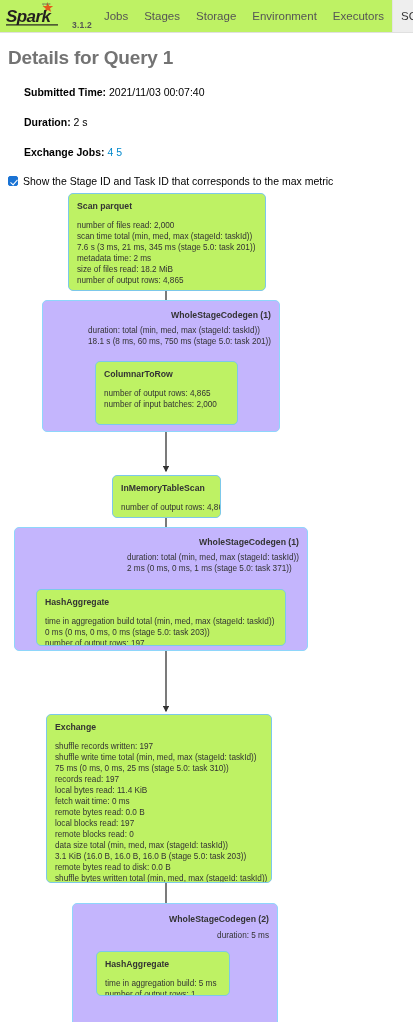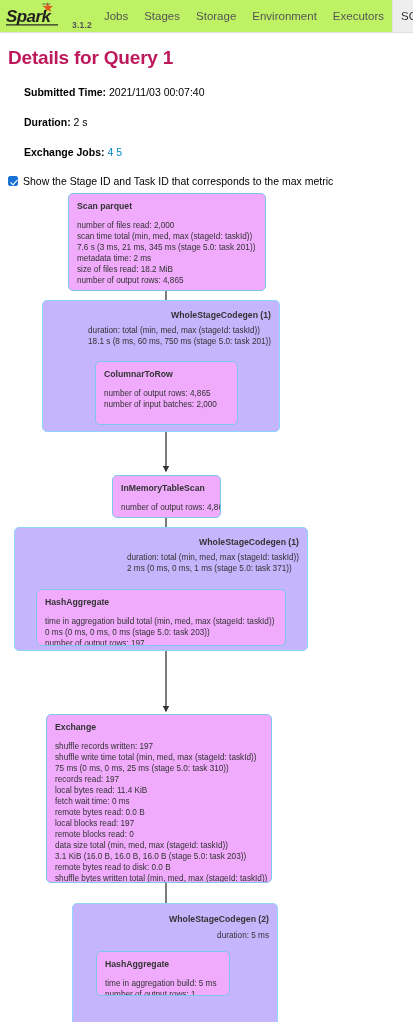--- a/index.html
+++ b/index.html
@@ -62,21 +62,21 @@
     color: #333333;
     border-left: 1px solid #e4e4e4;
     border-right: 1px solid #e4e4e4;
   }
 
   
   .content { padding: 10px 8px 0 8px; }
   .page-title {
     font-size: 19px;
     font-weight: bold;
-    color: #be185d;
+    color: #737373;
     margin: 4px 0 10px 0;
     letter-spacing: -0.2px;
   }
   .meta-line {
     font-size: 10.5px;
     color: #000;
     line-height: 14px;
     margin: 16px;
   }
   .meta-label { font-weight: bold; }
@@ -140,21 +140,21 @@
     right: 8px;
     font-size: 8.2px;
     color: #333333;
     line-height: 10.5px;
     text-align: left;
     white-space: pre-line;
   }
 
   .node {
     position: absolute;
-    background: #f0abfc;
+    background: #bef264;
     border: 1px solid #7cc8ea;
     border-radius: 5px;
     padding: 7px 8px 6px 8px;
     overflow: hidden;
   }
   .node-title {
     font-size: 8.7px;
     font-weight: bold;
     color: #333333;
     margin-bottom: 9px;

